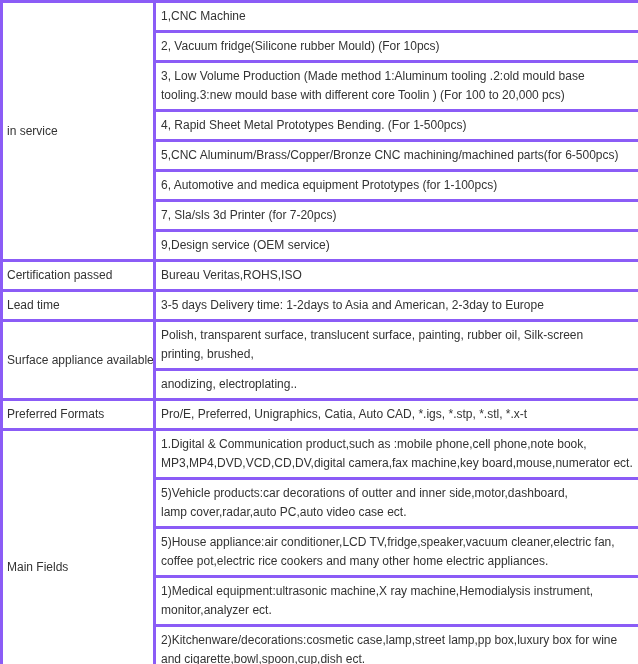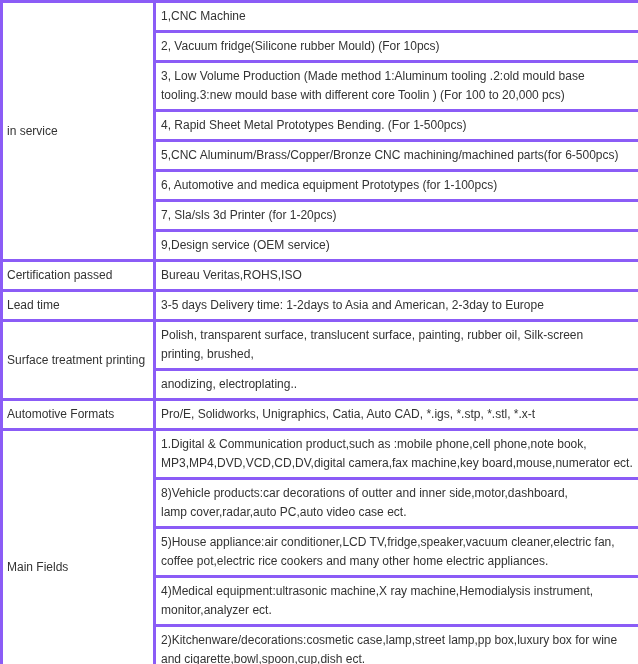--- a/index.html
+++ b/index.html
@@ -56,65 +56,65 @@
     <tr>
       <td class="value">4, Rapid Sheet Metal Prototypes Bending. (For 1-500pcs)</td>
     </tr>
     <tr>
       <td class="value">5,CNC Aluminum/Brass/Copper/Bronze CNC machining/machined parts(for 6-500pcs)</td>
     </tr>
     <tr>
       <td class="value">6, Automotive and medica equipment Prototypes (for 1-100pcs)</td>
     </tr>
     <tr>
-      <td class="value">7, Sla/sls 3d Printer (for 1-20pcs)</td>
+      <td class="value">7, Sla/sls 3d Printer (for 7-20pcs)</td>
     </tr>
     <tr>
       <td class="value">9,Design service (OEM service)</td>
     </tr>
 
     <tr>
       <td class="label">Certification passed</td>
       <td class="value">Bureau Veritas,ROHS,ISO</td>
     </tr>
 
     <tr>
       <td class="label">Lead time</td>
       <td class="value">3-5 days Delivery time: 1-2days to Asia and American, 2-3day to Europe</td>
     </tr>
 
     <tr>
-      <td class="label" rowspan="2">Surface treatment printing</td>
+      <td class="label" rowspan="2">Surface appliance available</td>
       <td class="value">Polish, transparent surface, translucent surface, painting, rubber oil, Silk-screen
 printing, brushed,</td>
     </tr>
     <tr>
       <td class="value">anodizing, electroplating..</td>
     </tr>
 
     <tr>
-      <td class="label">Automotive Formats</td>
-      <td class="value">Pro/E, Solidworks, Unigraphics, Catia, Auto CAD, *.igs, *.stp, *.stl, *.x-t</td>
+      <td class="label">Preferred Formats</td>
+      <td class="value">Pro/E, Preferred, Unigraphics, Catia, Auto CAD, *.igs, *.stp, *.stl, *.x-t</td>
     </tr>
 
     <tr>
       <td class="label" rowspan="6">Main Fields</td>
       <td class="value">1.Digital &amp; Communication product,such as :mobile phone,cell phone,note book,
 MP3,MP4,DVD,VCD,CD,DV,digital camera,fax machine,key board,mouse,numerator ect.</td>
     </tr>
     <tr>
-      <td class="value">8)Vehicle products:car decorations of outter and inner side,motor,dashboard,
+      <td class="value">5)Vehicle products:car decorations of outter and inner side,motor,dashboard,
 lamp cover,radar,auto PC,auto video case ect.</td>
     </tr>
     <tr>
       <td class="value">5)House appliance:air conditioner,LCD TV,fridge,speaker,vacuum cleaner,electric fan,
 coffee pot,electric rice cookers and many other home electric appliances.</td>
     </tr>
     <tr>
-      <td class="value">4)Medical equipment:ultrasonic machine,X ray machine,Hemodialysis instrument,
+      <td class="value">1)Medical equipment:ultrasonic machine,X ray machine,Hemodialysis instrument,
 monitor,analyzer ect.</td>
     </tr>
     <tr>
       <td class="value">2)Kitchenware/decorations:cosmetic case,lamp,street lamp,pp box,luxury box for wine
 and cigarette,bowl,spoon,cup,dish ect.</td>
     </tr>
     <tr>
       <td class="value">6). Toys, Game handle/controller, Toy plane and etc.</td>
     </tr>
   </tbody>

